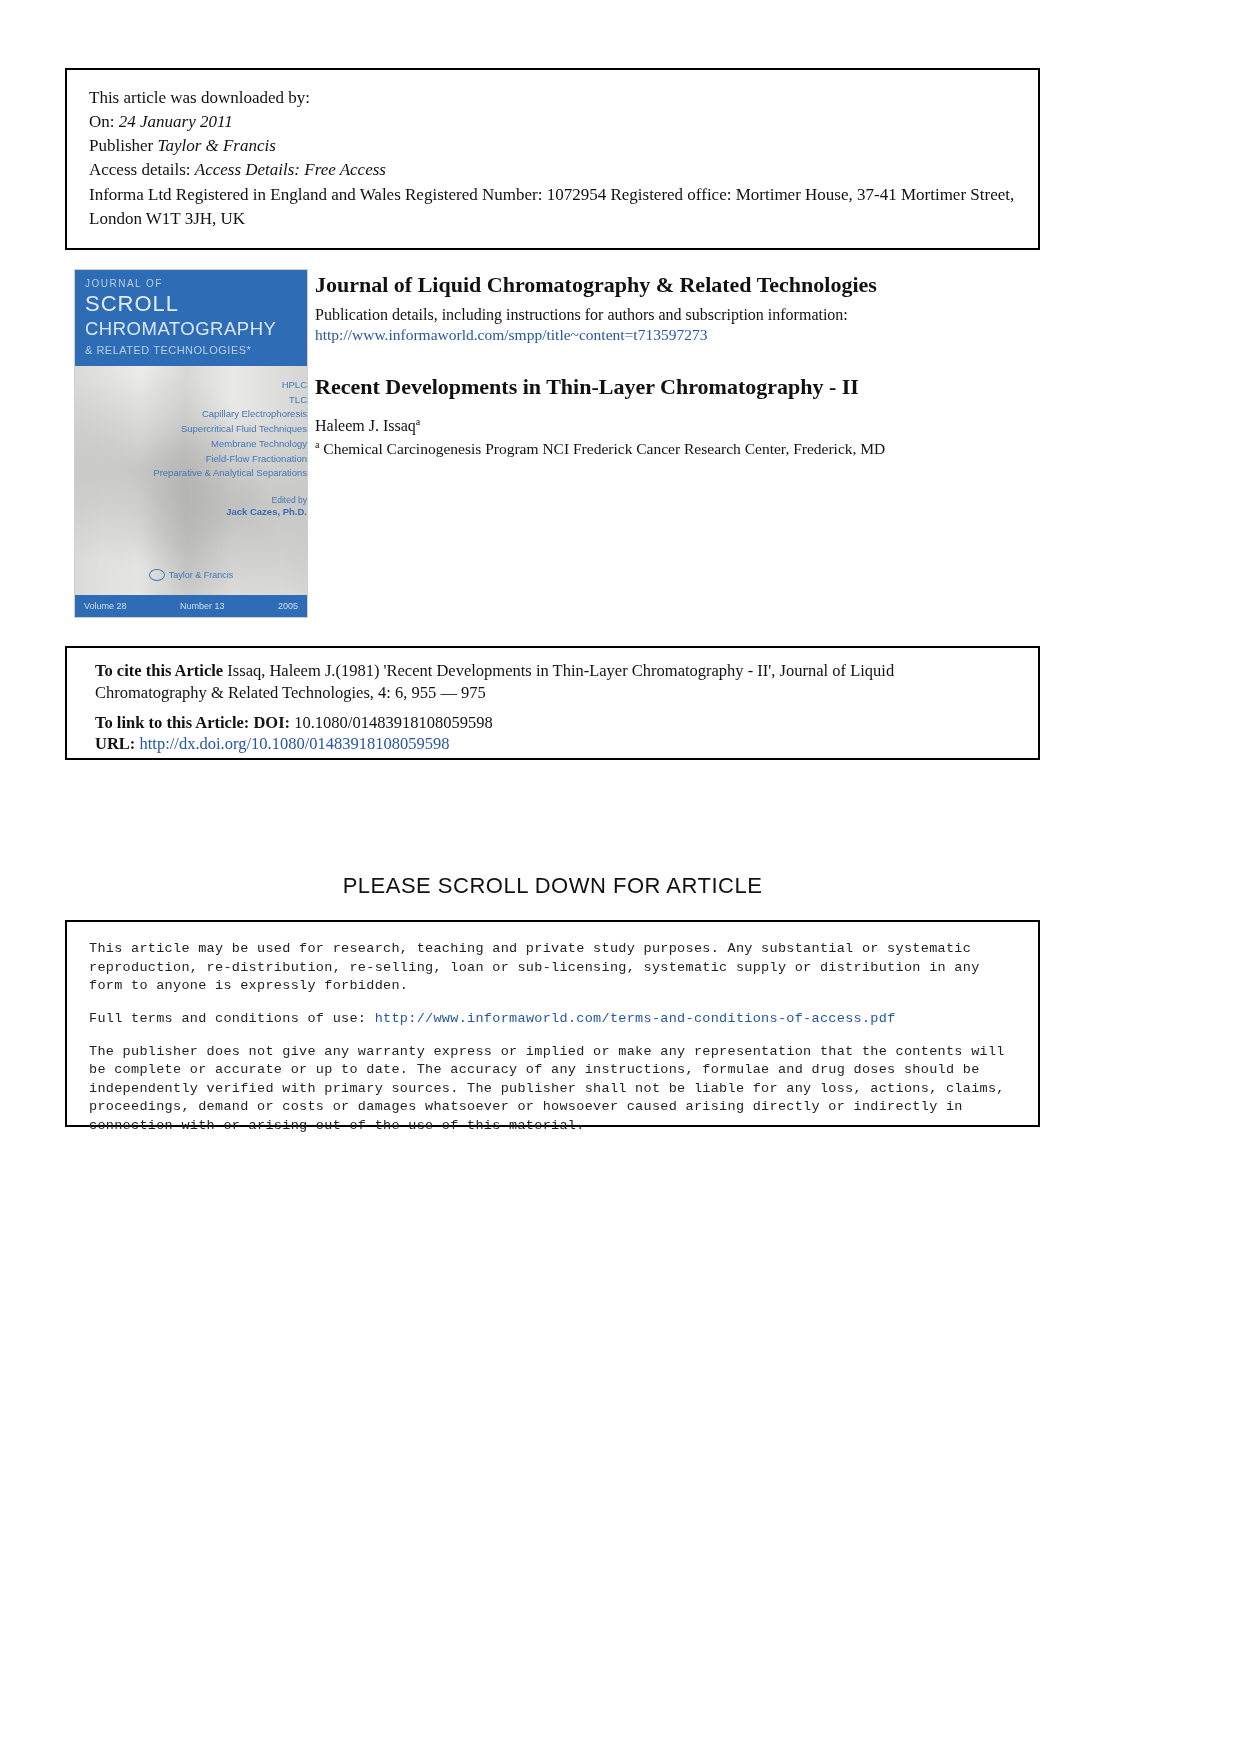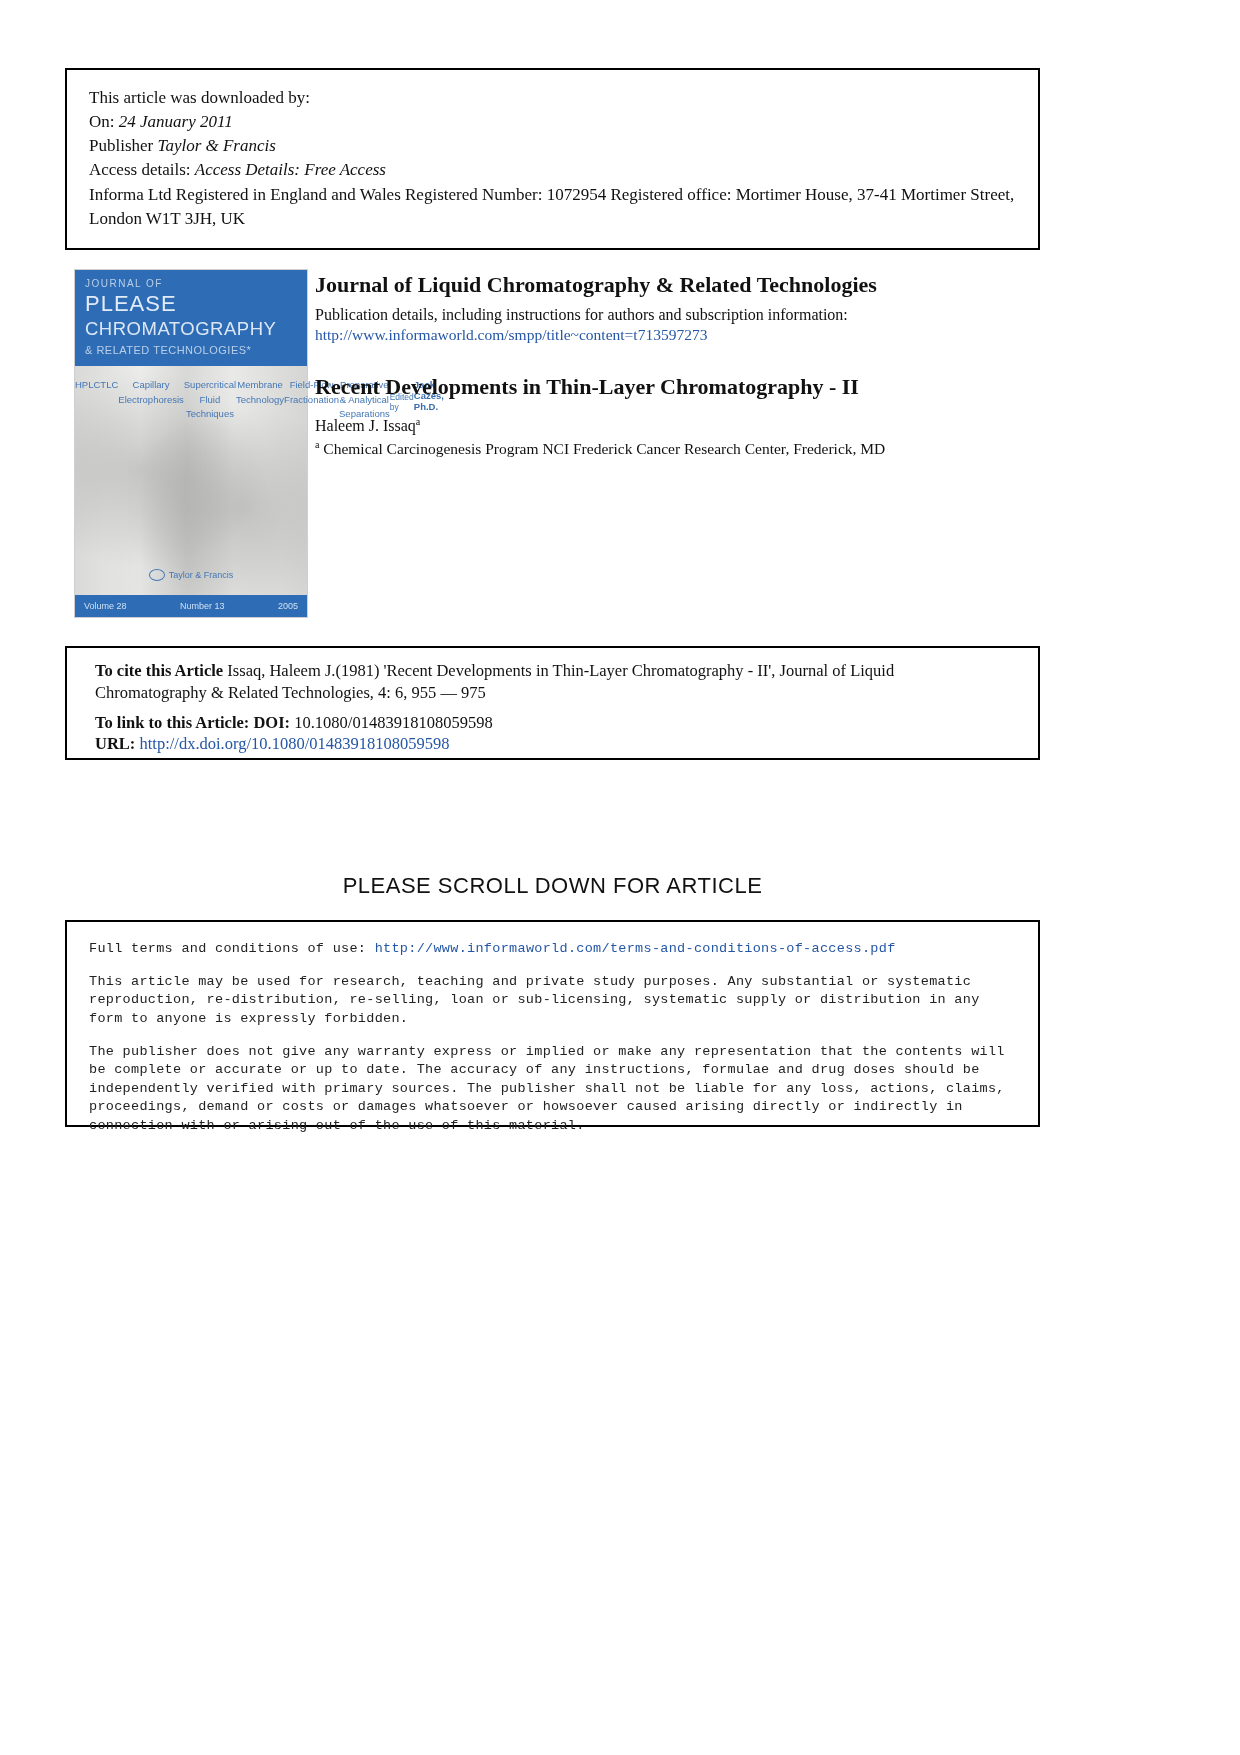--- a/index.html
+++ b/index.html
@@ -20,21 +20,21 @@
   .cover-head .kicker{font-size:10px;letter-spacing:1.5px;color:#b9cfe8;margin-bottom:2px;}
   .cover-head .t1{font-size:22px;letter-spacing:1px;color:#e2ecf8;}
   .cover-head .t2{font-size:18.5px;letter-spacing:.5px;color:#dbe7f5;margin-top:1px;}
   .cover-head .t3{font-size:11px;letter-spacing:.5px;color:#b9cfe8;margin-top:4px;}
   .cover-body{flex:1;position:relative;
       background:
         radial-gradient(ellipse at 28% 45%, rgba(110,110,110,.28), transparent 55%),
         radial-gradient(ellipse at 72% 62%, rgba(90,90,90,.22), transparent 50%),
         radial-gradient(ellipse at 50% 85%, rgba(130,130,130,.18), transparent 55%),
         linear-gradient(90deg,#d9d9d7,#ececea 28%,#d8d8d6 48%,#e9e9e7 68%,#d5d5d3);
-      display:flex;flex-direction:row;align-items:flex-start;
+      display:flex;flex-direction:column;align-items:flex-end;
       font-family:"Liberation Sans", sans-serif;padding-top:12px;}
   .topic{font-size:9.5px;color:#4377b6;line-height:1.55;text-align:center;}
   .edited{margin-top:14px;font-size:8.5px;color:#4377b6;}
   .editor{font-size:9.5px;color:#3a6dae;font-weight:bold;margin-top:1px;}
   .tf-logo{position:absolute;bottom:14px;left:0;right:0;display:flex;
            align-items:center;justify-content:center;gap:4px;color:#4377b6;font-size:9px;}
   .tf-mark{width:14px;height:10px;border:1px solid #4377b6;border-radius:50%;
            display:inline-block;}
   .cover-foot{background:#2e6cb5;color:#cfe0f2;height:22px;display:flex;
               align-items:center;justify-content:space-between;padding:0 9px;
@@ -86,21 +86,21 @@
     </div>
     <div>
       <span>Access details: </span><span class="italic">Access Details: Free Access</span>
     </div>
     <div>Informa Ltd Registered in England and Wales Registered Number: 1072954 Registered office: Mortimer House, 37-41 Mortimer Street, London W1T 3JH, UK</div>
   </div>
 
   <div class="cover">
     <div class="cover-head">
       <div class="kicker">JOURNAL OF</div>
-      <div class="t1">PLEASE</div>
+      <div class="t1">SCROLL</div>
       <div class="t2">CHROMATOGRAPHY</div>
       <div class="t3">&amp; RELATED TECHNOLOGIES*</div>
     </div>
     <div class="cover-body">
       <div class="topic">HPLC</div>
       <div class="topic">TLC</div>
       <div class="topic">Capillary Electrophoresis</div>
       <div class="topic">Supercritical Fluid Techniques</div>
       <div class="topic">Membrane Technology</div>
       <div class="topic">Field-Flow Fractionation</div>
@@ -142,20 +142,20 @@
       <span class="bold">To link to this Article: DOI: </span><span>10.1080/01483918108059598</span>
     </p>
     <p>
       <span class="bold">URL: </span><a class="link">http://dx.doi.org/10.1080/01483918108059598</a>
     </p>
   </div>
 
   <div class="scroll-notice">PLEASE SCROLL DOWN FOR ARTICLE</div>
 
   <div class="box terms-box">
+    <p>This article may be used for research, teaching and private study purposes. Any substantial or systematic reproduction, re-distribution, re-selling, loan or sub-licensing, systematic supply or distribution in any form to anyone is expressly forbidden.</p>
     <p>
       <span>Full terms and conditions of use: </span><a class="mono-link">http://www.informaworld.com/terms-and-conditions-of-access.pdf</a>
     </p>
-    <p>This article may be used for research, teaching and private study purposes. Any substantial or systematic reproduction, re-distribution, re-selling, loan or sub-licensing, systematic supply or distribution in any form to anyone is expressly forbidden.</p>
     <p>The publisher does not give any warranty express or implied or make any representation that the contents will be complete or accurate or up to date. The accuracy of any instructions, formulae and drug doses should be independently verified with primary sources. The publisher shall not be liable for any loss, actions, claims, proceedings, demand or costs or damages whatsoever or howsoever caused arising directly or indirectly in connection with or arising out of the use of this material.</p>
   </div>
 
 </div>
 
 </body></html>

